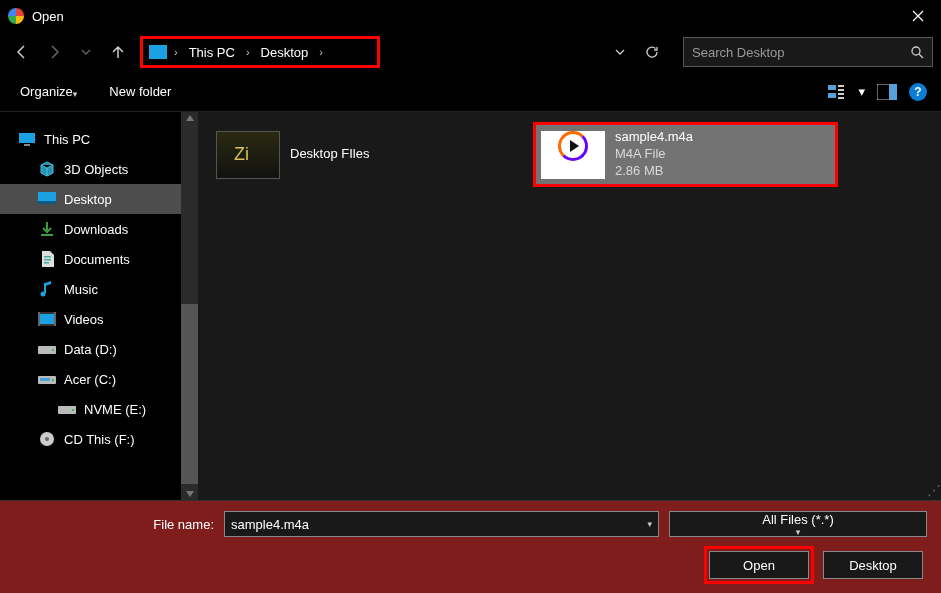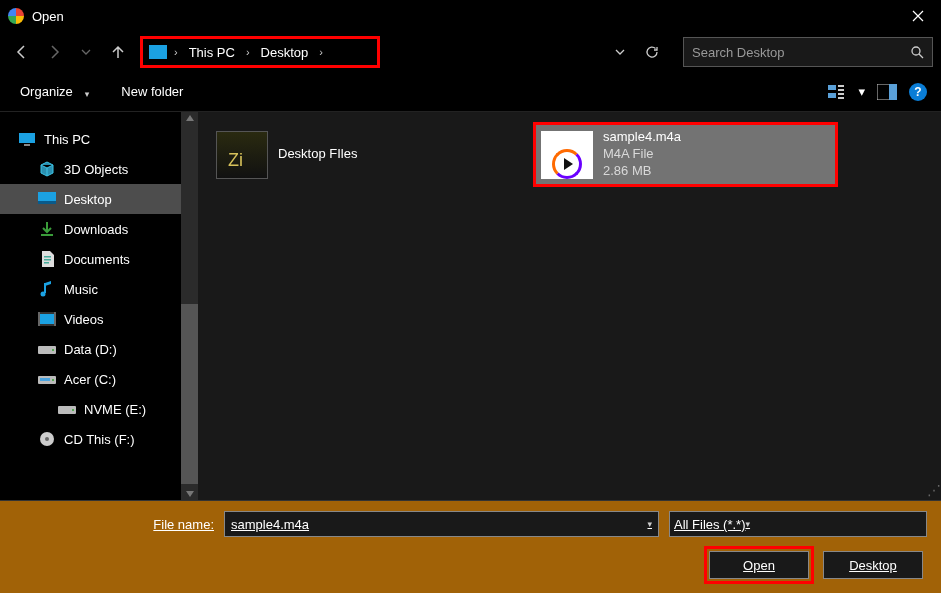--- a/index.html
+++ b/index.html
@@ -27,21 +27,21 @@
 .refresh { color: #ccc; width: 24px; text-align: center; cursor: pointer; }
 .spacer-flex { flex: 1; }
 
 .searchbox { width: 250px; height: 30px; background: #191919; border: 1px solid #555; display: flex; align-items: center; padding: 0 8px; margin-left: 10px; }
 .searchbox input { flex: 1; background: transparent; border: none; color: #ccc; font-size: 13px; outline: none; }
 .searchbox input::placeholder { color: #999; }
 .searchbox .s-icon { color: #ccc; }
 
 
 .toolbar { height: 40px; display: flex; align-items: center; padding: 0 14px; border-bottom: 1px solid #222; }
-.tool { color: #fff; display: inline-flex; align-items: flex-end; gap: 12px; padding: 4px 6px; cursor: pointer; margin-right: 20px; }
+.tool { color: #fff; display: inline-flex; align-items: flex-end; gap: 0; padding: 4px 6px; cursor: pointer; margin-right: 20px; }
 .tool .caret { font-size: 9px; color: #ccc; }
 .toolbar-right { margin-left: auto; display: flex; align-items: center; gap: 12px; }
 .viewbox { display: flex; gap: 2px; }
 .help { width: 18px; height: 18px; border-radius: 50%; background: #0a7dd6; color: #fff; display: inline-flex; align-items: center; justify-content: center; font-size: 12px; font-weight: bold; cursor: pointer; }
 
 
 .main { flex: 1; display: flex; min-height: 0; }
 
 
 .sidebar { width: 198px; display: flex; position: relative; }
@@ -53,37 +53,37 @@
 .tree-item .label { white-space: nowrap; }
 
 .sb-scroll { width: 17px; background: #2b2b2b; display: flex; flex-direction: column; }
 .sb-thumb { background: #555; width: 100%; }
 
 
 .content { flex: 1; position: relative; background: #191919; display: flex; flex-wrap: wrap; align-content: flex-start; padding: 10px; gap: 0; }
 .tile { width: 305px; height: 65px; display: flex; align-items: center; padding: 4px 8px; gap: 10px; cursor: pointer; }
 .tile.selected { background: #737373; }
 .tile.hl { outline: 3px solid #ff0000; outline-offset: -3px; }
-.tile .thumb { width: 52px; height: 48px; display: flex; align-items: flex-end; justify-content: center; background: #ffe9a6; position: relative; }
+.tile .thumb { width: 64px; height: 48px; display: flex; align-items: flex-start; justify-content: center; background: #ffe9a6; position: relative; }
 .tile .thumb.folder { background: linear-gradient(#2a2a10,#111); border: 1px solid #555; }
 .tile .thumb.media { background: #fff; }
 .tile .info { display: flex; flex-direction: column; color: #d9d9d9; font-size: 13px; line-height: 1.3; }
 .tile .info .name { color: #fff; }
 .play-circle { width: 30px; height: 30px; border-radius: 50%; border: 3px solid; border-color: #ff6a00 #6a00ff #6a00ff #ff6a00; display: flex; align-items: center; justify-content: center; }
 .play-circle .tri { width: 0; height: 0; border-left: 9px solid #111; border-top: 6px solid transparent; border-bottom: 6px solid transparent; margin-left: 2px; }
 
 .resize-grip { position: absolute; right: 2px; bottom: 2px; width: 12px; height: 12px; color: #666; font-size: 14px; line-height: 8px; }
 
 
-.bottom { background: #a16207; border-top: 1px solid #333; padding: 10px 14px 14px; text-decoration: underline; }
+.bottom { background: #7f1d1d; border-top: 1px solid #333; padding: 10px 14px 14px; }
 .row { display: flex; align-items: center; gap: 10px; margin-bottom: 10px; }
 .row .lbl { width: 200px; text-align: right; color: #fff; }
 .filename-box { flex: 1; display: flex; align-items: center; background: #191919; border: 1px solid #888; height: 26px; padding: 0 6px; }
 .filename-box input { flex: 1; background: transparent; border: none; color: #fff; outline: none; font-size: 13px; }
-.filter-select { width: 258px; height: 26px; background: #191919; border: 1px solid #888; display: flex; align-items: center; padding: 0 4px; cursor: pointer; justify-content: flex-start; }
+.filter-select { width: 258px; height: 26px; background: #191919; border: 1px solid #888; display: flex; align-items: center; padding: 0 4px; cursor: pointer; justify-content: center; flex-direction: column; }
 .btnrow { display: flex; justify-content: flex-end; gap: 14px; padding-right: 4px; padding-top: 4px; }
 .dlg-btn { width: 100px; height: 28px; display: flex; align-items: center; justify-content: center; border: 1px solid #888; background: #191919; color: #fff; cursor: pointer; }
 .dlg-btn.hl { outline: 3px solid #ff0000; outline-offset: 2px; }
 .caret-sm { font-size: 9px; color: #ccc; }
 
 svg { display: block; }
 </style>
 </head>
 <body>
 

